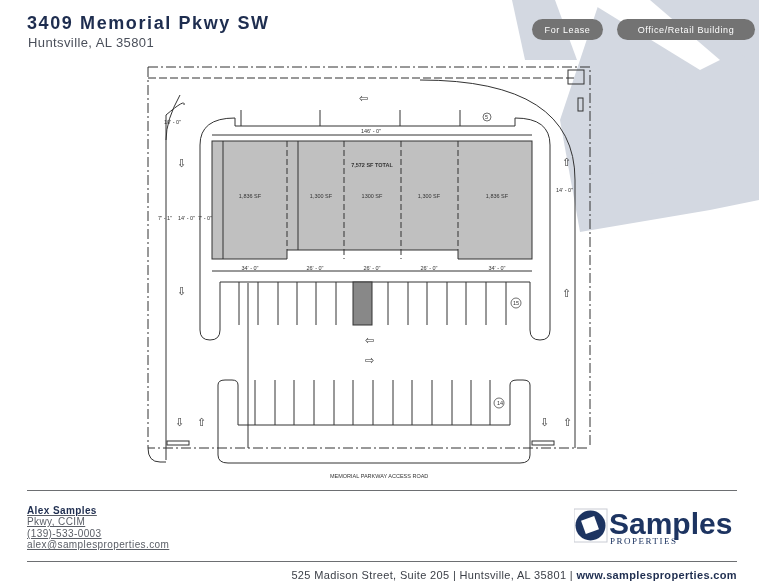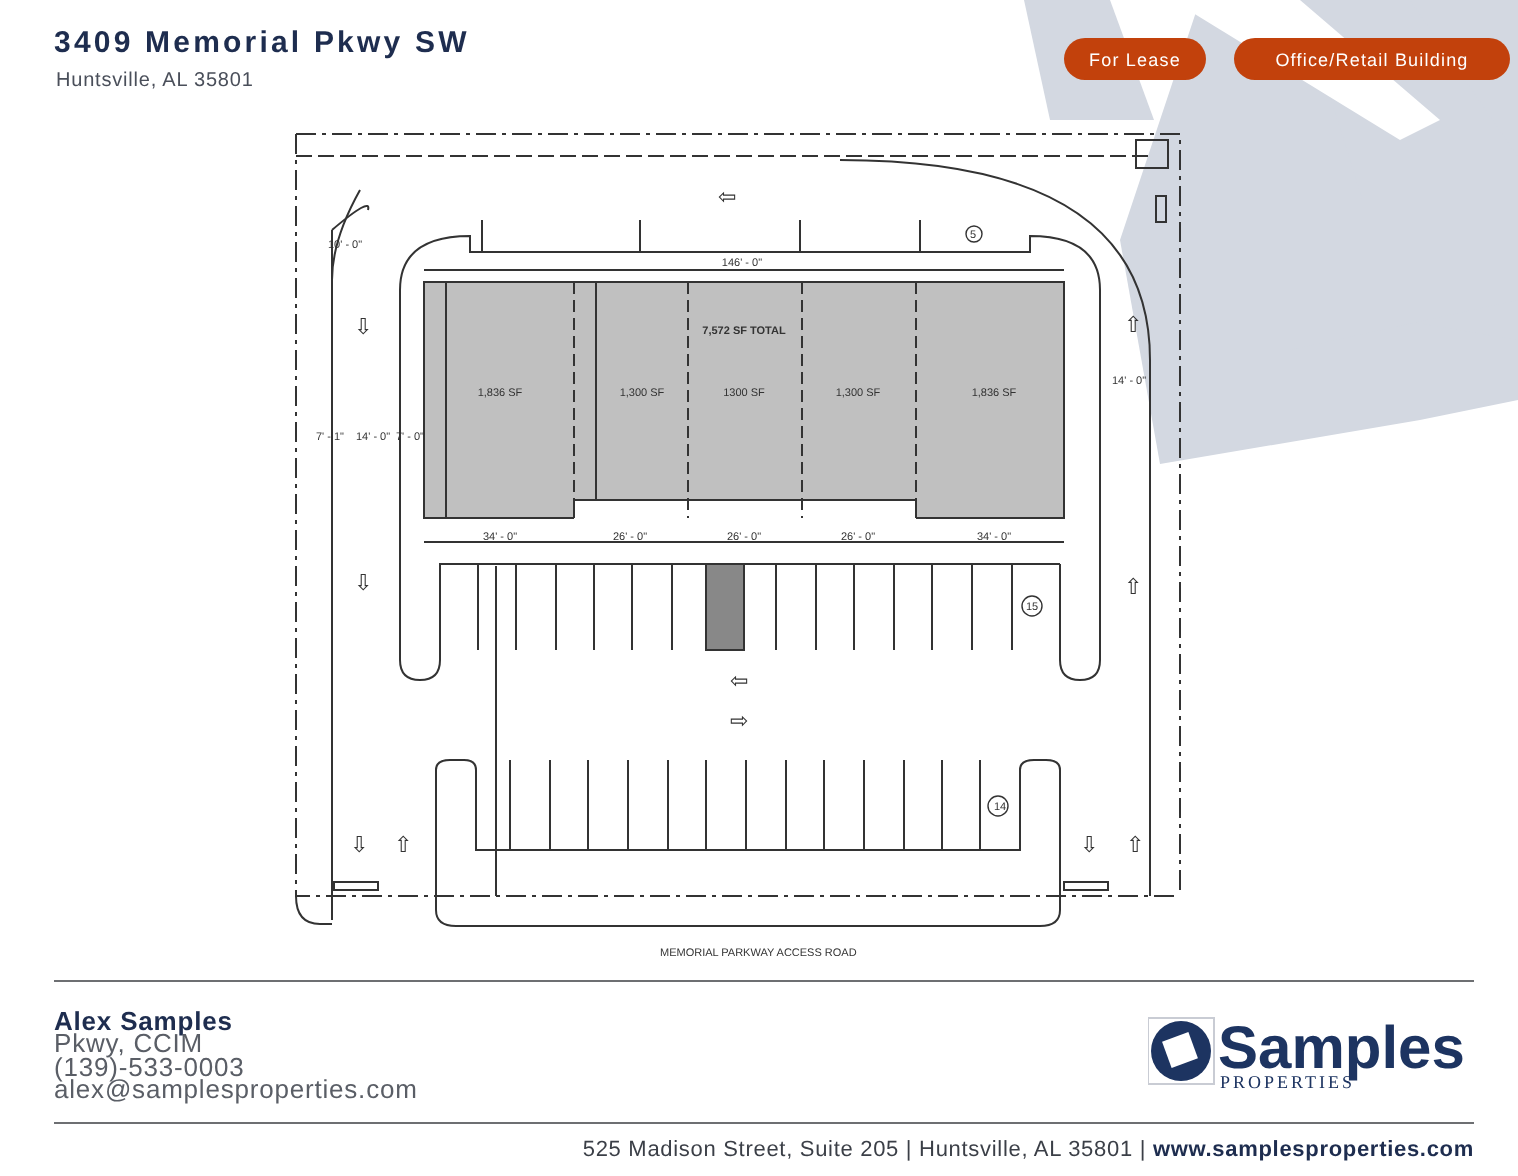--- a/index.html
+++ b/index.html
@@ -1,26 +1,26 @@
 <!DOCTYPE html>
 <html><head>
 <meta charset="utf-8">
 <style>
   html, body { margin:0; padding:0; }
   body { width:759px; height:588px; position:relative; overflow:hidden; background:#ffffff; font-family:"Liberation Sans", sans-serif; }
   .bg-logo { position:absolute; left:0; top:0; width:759px; height:588px; z-index:0; }
-  .header-title { position:absolute; left:27px; top:13px; font-size:15px; font-weight:bold; letter-spacing:1.6px; color:#1e2d4f; z-index:2; }
-  .header-sub { position:absolute; left:28px; top:35px; font-size:10px; color:#4a4f5a; letter-spacing:0.4px; z-index:2; }
-  .pill { position:absolute; top:19px; height:21px; border-radius:11px; background:#c2410c; color:#ffffff; font-size:9px; letter-spacing:0.6px; display:flex; align-items:center; justify-content:center; z-index:2; box-sizing:border-box; }
+  .header-title { position:absolute; left:27px; top:13px; font-size:18px; font-weight:bold; letter-spacing:1.6px; color:#1e2d4f; z-index:2; }
+  .header-sub { position:absolute; left:28px; top:35px; font-size:13px; color:#4a4f5a; letter-spacing:0.4px; z-index:2; }
+  .pill { position:absolute; top:19px; height:21px; border-radius:11px; background:#737373; color:#ffffff; font-size:9px; letter-spacing:0.6px; display:flex; align-items:center; justify-content:center; z-index:2; box-sizing:border-box; }
   .pill-lease { left:532px; width:71px; }
   .pill-type { left:617px; width:138px; }
   .plan { position:absolute; left:130px; top:55px; width:480px; height:435px; z-index:1; }
   .plan text { font-family:"Liberation Sans", sans-serif; fill:#333; }
   .rule { position:absolute; left:27px; width:710px; height:1px; background:#6d6f72; z-index:2; }
-  .agent { position:absolute; left:27px; top:505px; z-index:2; font-size:13px; line-height:11.3px; letter-spacing:0.4px; color:#5a5e66; }
+  .agent { position:absolute; left:27px; top:505px; z-index:2; font-size:10px; line-height:11.3px; letter-spacing:0.4px; color:#5a5e66;text-decoration:underline; }
   .agent .name { font-weight:bold; color:#1e2d4f; }
   .logo { position:absolute; left:574px; top:507px; width:165px; height:40px; z-index:2; }
   .footer { position:absolute; right:22px; top:569px; font-size:11px; color:#3b3f47; letter-spacing:0.35px; z-index:2; }
   .footer b { color:#1e2d4f; }
 </style>
 </head>
 <body>
 
 <svg class="bg-logo" viewBox="0 0 759 588">
   <path d="M512 0 L555 0 L577 60 L525 60 Z" fill="#d3d8e1"></path>

